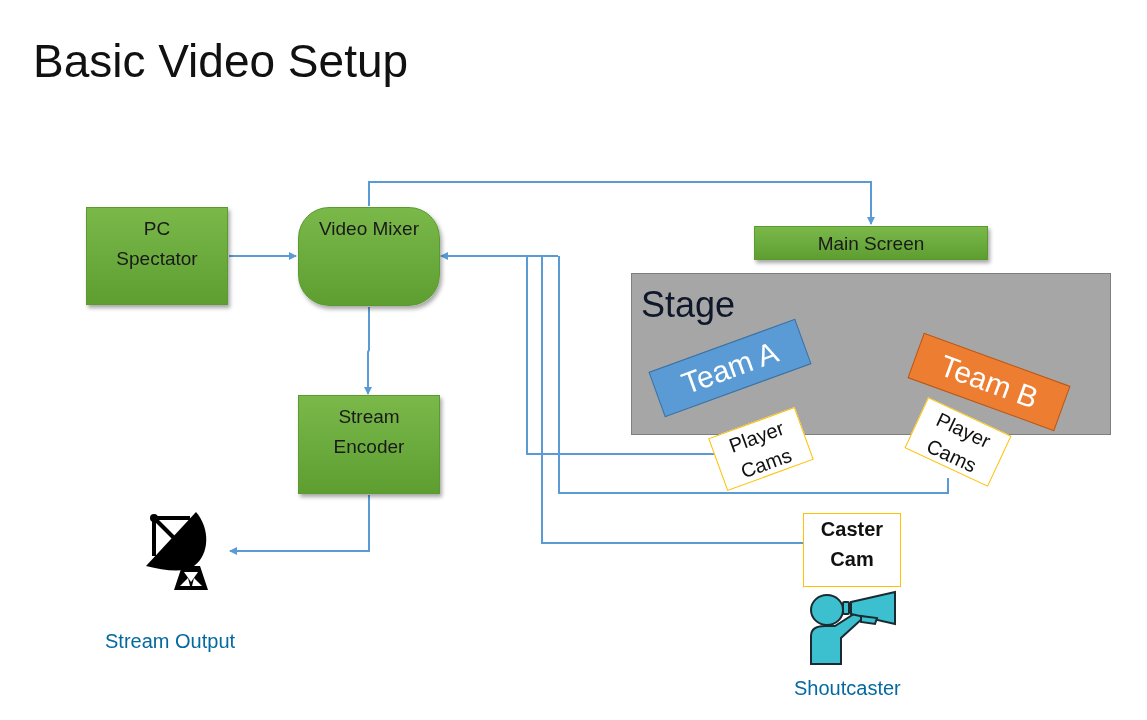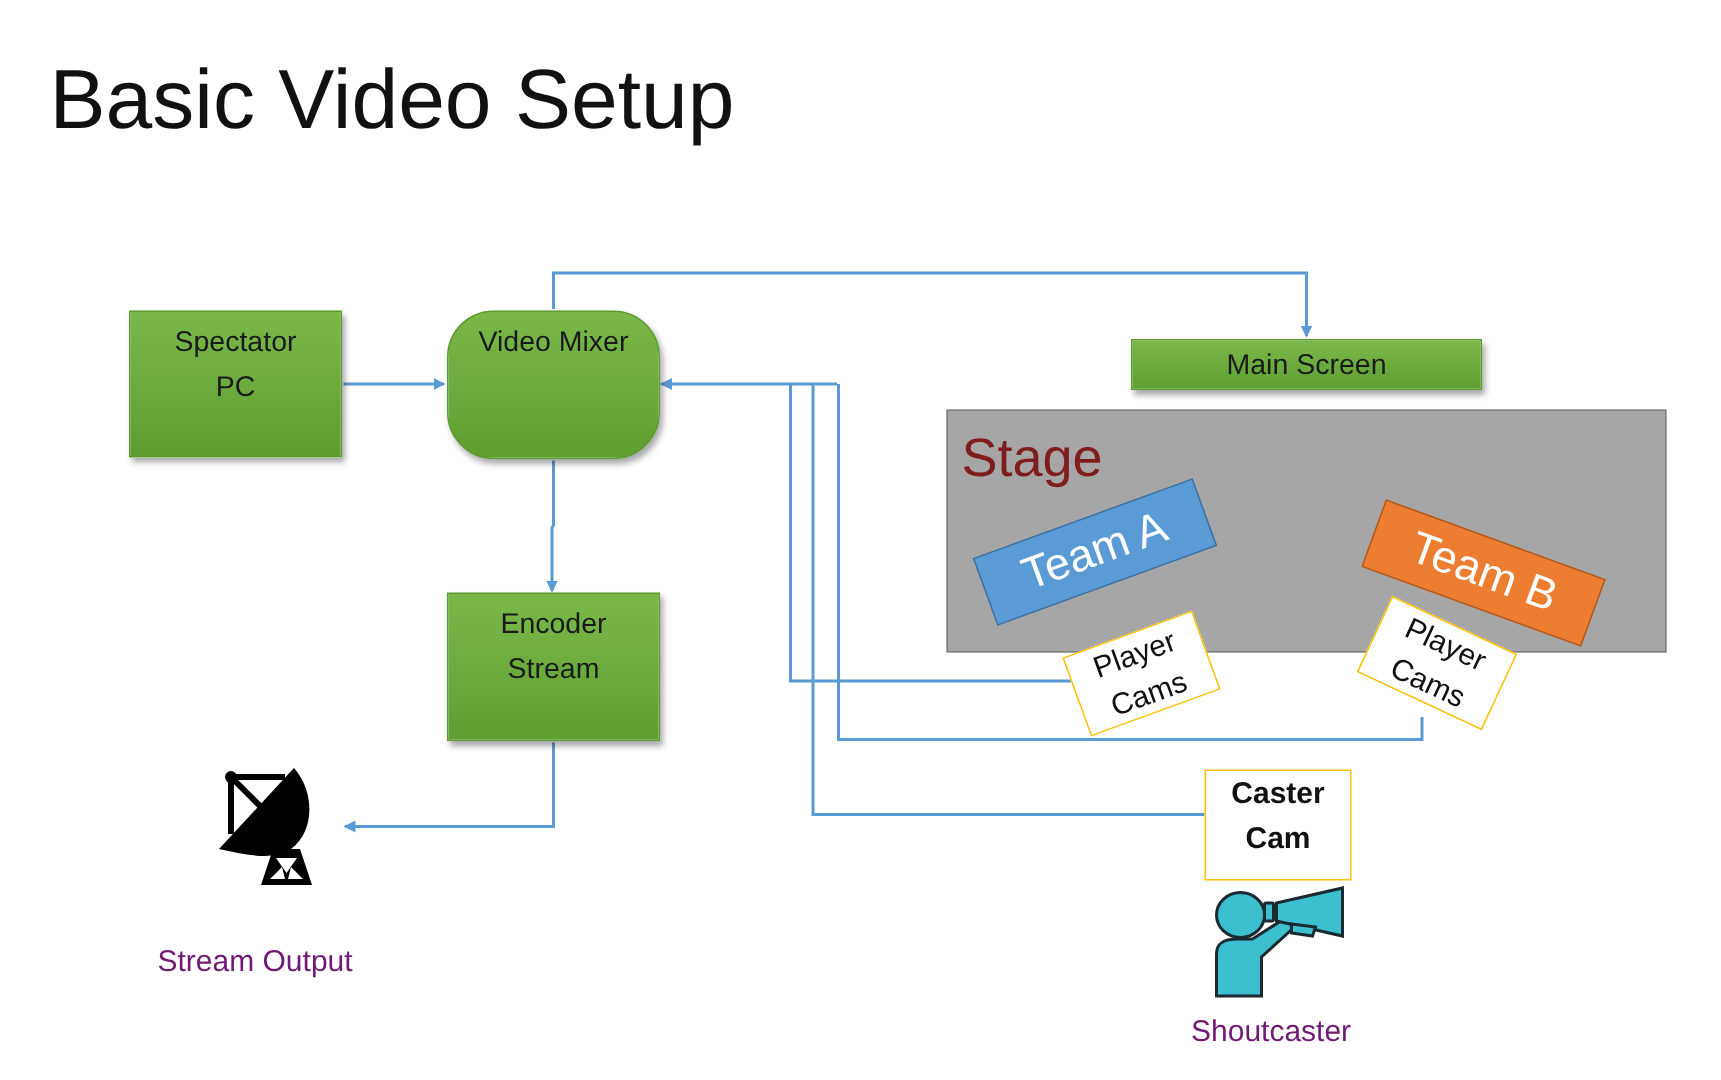--- a/index.html
+++ b/index.html
@@ -1,40 +1,40 @@
 <!DOCTYPE html>
 <html><head>
 <meta charset="utf-8">
 <style>
   html, body { margin: 0; padding: 0; background: #ffffff; }
   body { width: 1147px; height: 720px; position: relative; overflow: hidden;
          font-family: "Liberation Sans", "DejaVu Sans", sans-serif; color: #111; }
-  .title { position: absolute; left: 33px; top: 38px; font-size: 56px; font-weight: normal;
+  .title { position: absolute; left: 33px; top: 38px; font-size: 46px; font-weight: normal;
            color: #111; letter-spacing: 0px; line-height: 1; }
   svg.connectors { position: absolute; left: 0; top: 0; }
   .green-box { position: absolute; box-sizing: border-box;
                background: linear-gradient(#7ab84a, #5e9e30);
                box-shadow: 2px 3px 4px rgba(0,0,0,0.35);
                border: 1px solid #5a9a2e;
                text-align: center; font-size: 19px; line-height: 30px; color: #1a1a1a; }
   .stage { position: absolute; left: 631px; top: 273px; width: 480px; height: 162px;
            background: #a6a6a6; border: 1px solid #7f7f7f; box-sizing: border-box; }
-  .stage-label { position: absolute; left: 9px; top: 10px; font-size: 36px; color: #7f1d1d; }
+  .stage-label { position: absolute; left: 9px; top: 10px; font-size: 36px; color: #0f172a; }
   .team { position: absolute; box-sizing: border-box; color: #fff; font-size: 30px;
           text-align: center; line-height: 46px; }
   .team-a { left: 652px; top: 344px; width: 156px; height: 48px; background: #5b9bd5;
             border: 1px solid #41719c; transform: rotate(-20deg); }
   .team-b { left: 911px; top: 358px; width: 156px; height: 48px; background: #ed7d31;
             border: 1px solid #ae5a21; transform: rotate(20deg); }
   .cam { position: absolute; box-sizing: border-box; background: #fff; border: 1.5px solid #ffc000;
          text-align: center; font-size: 20px; line-height: 28px; color: #111; }
   .cam-a { left: 715px; top: 421px; width: 92px; height: 56px; transform: rotate(-20deg); }
   .cam-b { left: 912px; top: 414px; width: 92px; height: 56px; transform: rotate(25deg); }
   .caster-cam { left: 803px; top: 513px; width: 98px; height: 74px; transform: none; line-height: 30px; font-weight: bold; }
-  .label { position: absolute; font-size: 20px; color: #701a75; }
+  .label { position: absolute; font-size: 20px; color: #0369a1; }
   .icon { position: absolute; }
 </style>
 </head>
 <body>
 
 <div class="title">Basic Video Setup</div>
 
 <svg class="connectors" width="1147" height="720">
   <defs>
     <marker id="arr" markerWidth="8" markerHeight="8" refX="7" refY="4" orient="auto" markerUnits="userSpaceOnUse">
@@ -46,31 +46,31 @@
     <path d="M369,206 L369,182 L871,182 L871,224" marker-end="url(#arr)"></path>
     <path d="M369,307 L369,350 L368,352 L368,394" marker-end="url(#arr)"></path>
     <path d="M369,495 L369,551 L230,551" marker-end="url(#arr)"></path>
     <path d="M720,454 L527,454 L527,256 L558,256 L441,256" marker-end="url(#arr)"></path>
     <path d="M948,478 L948,493 L559,493 L559,256"></path>
     <path d="M803,543 L542,543 L542,256"></path>
   </g>
 </svg>
 
 <div class="green-box" style="left:86px; top:207px; width:142px; height:98px; padding-top:6px;">
+  <div>PC</div>
   <div>Spectator</div>
-  <div>PC</div>
 </div>
 
 <div class="green-box" style="left:298px; top:207px; width:142px; height:99px; padding-top:6px;border-radius:31px;">
   <div>Video Mixer</div>
 </div>
 
 <div class="green-box" style="left:298px; top:395px; width:142px; height:99px; padding-top:6px;">
+  <div>Stream</div>
   <div>Encoder</div>
-  <div>Stream</div>
 </div>
 
 <div class="green-box" style="left:754px; top:226px; width:234px; height:34px; line-height:34px;text-align:center;">
   <div>Main Screen</div>
 </div>
 
 <div class="stage">
   <div class="stage-label">Stage</div>
 </div>
 

